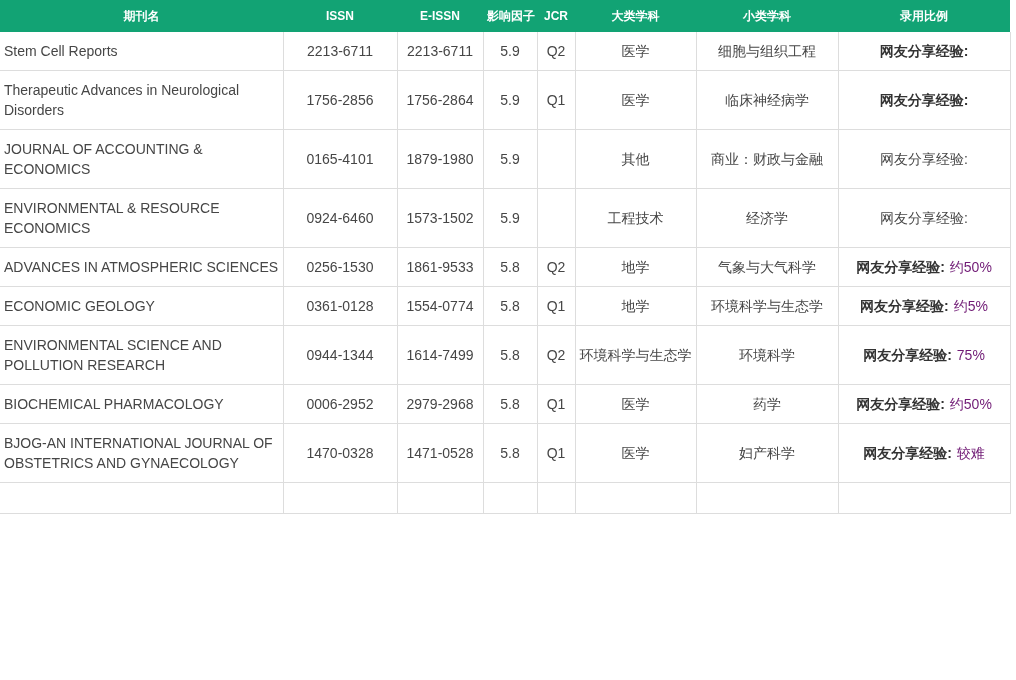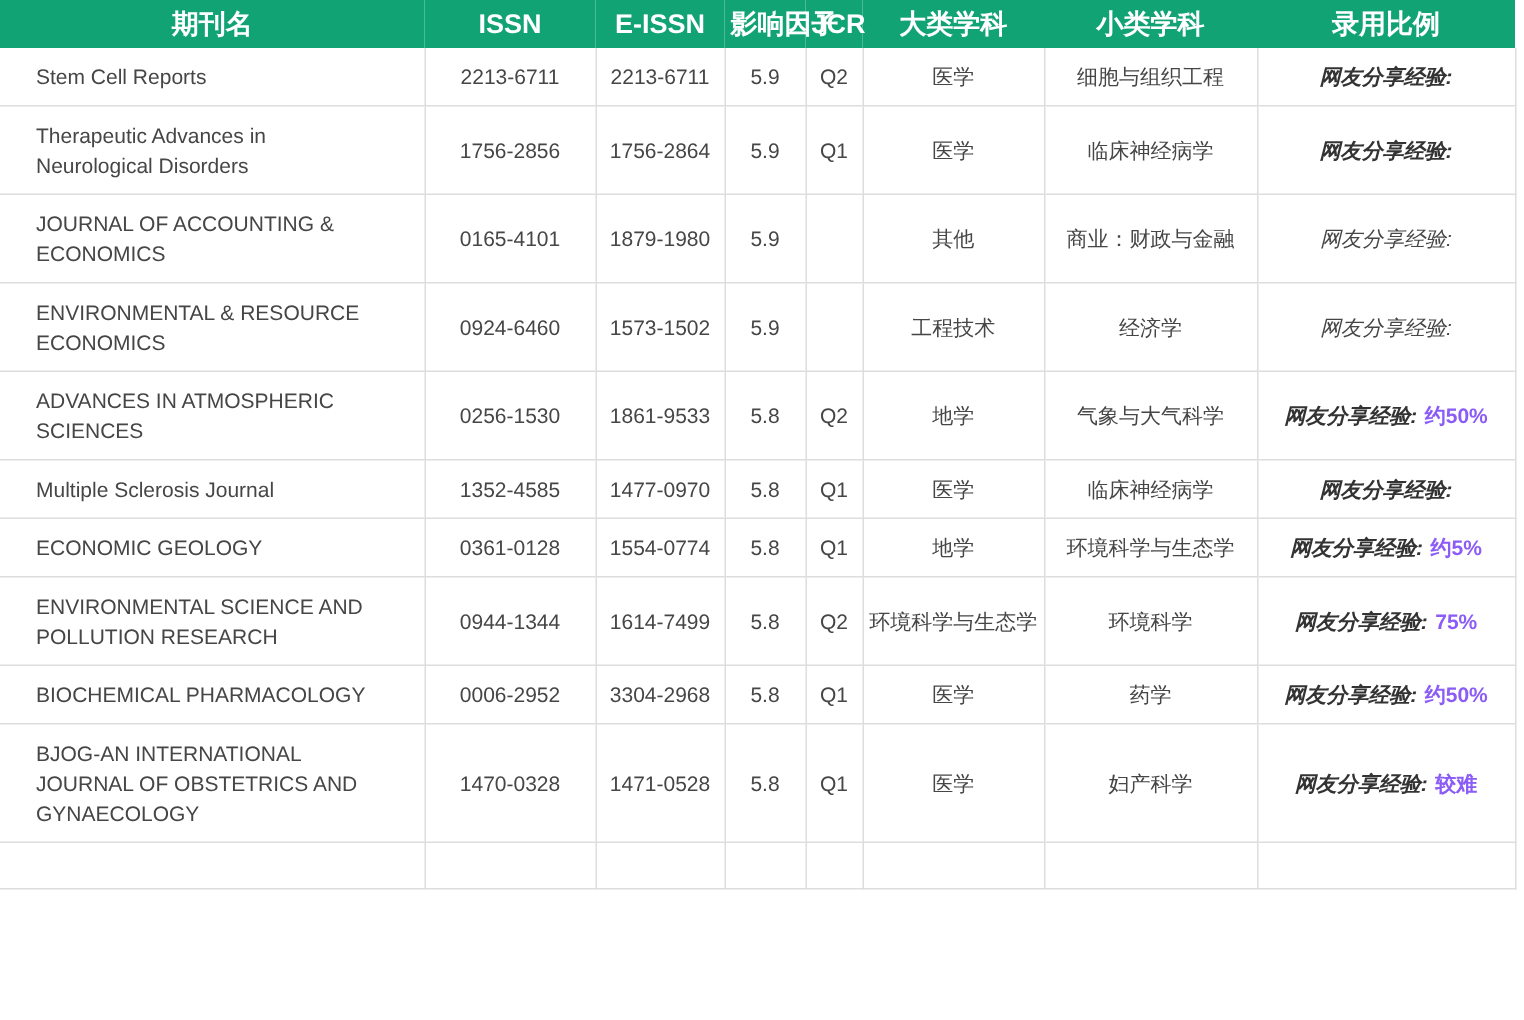--- a/index.html
+++ b/index.html
@@ -21,21 +21,21 @@
   col.c2 { width: 86px; }
   col.c3 { width: 54px; }
   col.c4 { width: 38px; }
   col.c5 { width: 121px; }
   col.c6 { width: 142px; }
   col.c7 { width: 172px; }
 
   thead th {
     background: #12a374;
     color: #ffffff;
-    font-size: 18px;
+    font-size: 12px;
     font-weight: 700;
     height: 32px;
     padding: 0 4px;
     text-align: center;
     vertical-align: middle;
     white-space: nowrap;
     border: none;
   }
   tbody td {
     border-right: 1px solid #dddddd;
@@ -44,41 +44,40 @@
     color: #464646;
     text-align: center;
     vertical-align: middle;
     padding: 9px 4px;
     line-height: 20px;
     white-space: nowrap;
     overflow: hidden;
   }
   tbody td.cell-name {
     text-align: left;
-    padding: 9px 24px;
+    padding: 9px 4px;
     white-space: normal;
     overflow: visible;
   }
   tbody tr.partial-row td {
     height: 30px;
     padding: 0 4px;
   }
   .acc-label {
     font-weight: 400;
     color: #464646;
-    font-style: italic;
   }
   .acc-label.bold {
     font-weight: 700;
     color: #333333;
   }
   .acc-value {
     margin-left: 5px;
-    font-weight: 700;
-    color: #8b5cf6;
+    font-weight: 400;
+    color: #701a75;
   }
 </style>
 </head>
 <body>
 
 <table class="journal-table">
   <colgroup>
     <col class="c0">
       <col class="c1">
       <col class="c2">
@@ -145,30 +144,20 @@
         <td class="cell-name">ADVANCES IN ATMOSPHERIC SCIENCES</td>
         <td class="cell-issn">0256-1530</td>
         <td class="cell-eissn">1861-9533</td>
         <td class="cell-impact">5.8</td>
         <td class="cell-jcr">Q2</td>
         <td class="cell-major">地学</td>
         <td class="cell-minor">气象与大气科学</td>
         <td class="cell-acceptance"><span class="acc-label bold">网友分享经验:</span><span class="acc-value">约50%</span></td>
       </tr>
       <tr>
-        <td class="cell-name">Multiple Sclerosis Journal</td>
-        <td class="cell-issn">1352-4585</td>
-        <td class="cell-eissn">1477-0970</td>
-        <td class="cell-impact">5.8</td>
-        <td class="cell-jcr">Q1</td>
-        <td class="cell-major">医学</td>
-        <td class="cell-minor">临床神经病学</td>
-        <td class="cell-acceptance"><span class="acc-label bold">网友分享经验:</span></td>
-      </tr>
-      <tr>
         <td class="cell-name">ECONOMIC GEOLOGY</td>
         <td class="cell-issn">0361-0128</td>
         <td class="cell-eissn">1554-0774</td>
         <td class="cell-impact">5.8</td>
         <td class="cell-jcr">Q1</td>
         <td class="cell-major">地学</td>
         <td class="cell-minor">环境科学与生态学</td>
         <td class="cell-acceptance"><span class="acc-label bold">网友分享经验:</span><span class="acc-value">约5%</span></td>
       </tr>
       <tr>
@@ -177,21 +166,21 @@
         <td class="cell-eissn">1614-7499</td>
         <td class="cell-impact">5.8</td>
         <td class="cell-jcr">Q2</td>
         <td class="cell-major">环境科学与生态学</td>
         <td class="cell-minor">环境科学</td>
         <td class="cell-acceptance"><span class="acc-label bold">网友分享经验:</span><span class="acc-value">75%</span></td>
       </tr>
       <tr>
         <td class="cell-name">BIOCHEMICAL PHARMACOLOGY</td>
         <td class="cell-issn">0006-2952</td>
-        <td class="cell-eissn">3304-2968</td>
+        <td class="cell-eissn">2979-2968</td>
         <td class="cell-impact">5.8</td>
         <td class="cell-jcr">Q1</td>
         <td class="cell-major">医学</td>
         <td class="cell-minor">药学</td>
         <td class="cell-acceptance"><span class="acc-label bold">网友分享经验:</span><span class="acc-value">约50%</span></td>
       </tr>
       <tr>
         <td class="cell-name">BJOG-AN INTERNATIONAL JOURNAL OF OBSTETRICS AND GYNAECOLOGY</td>
         <td class="cell-issn">1470-0328</td>
         <td class="cell-eissn">1471-0528</td>

